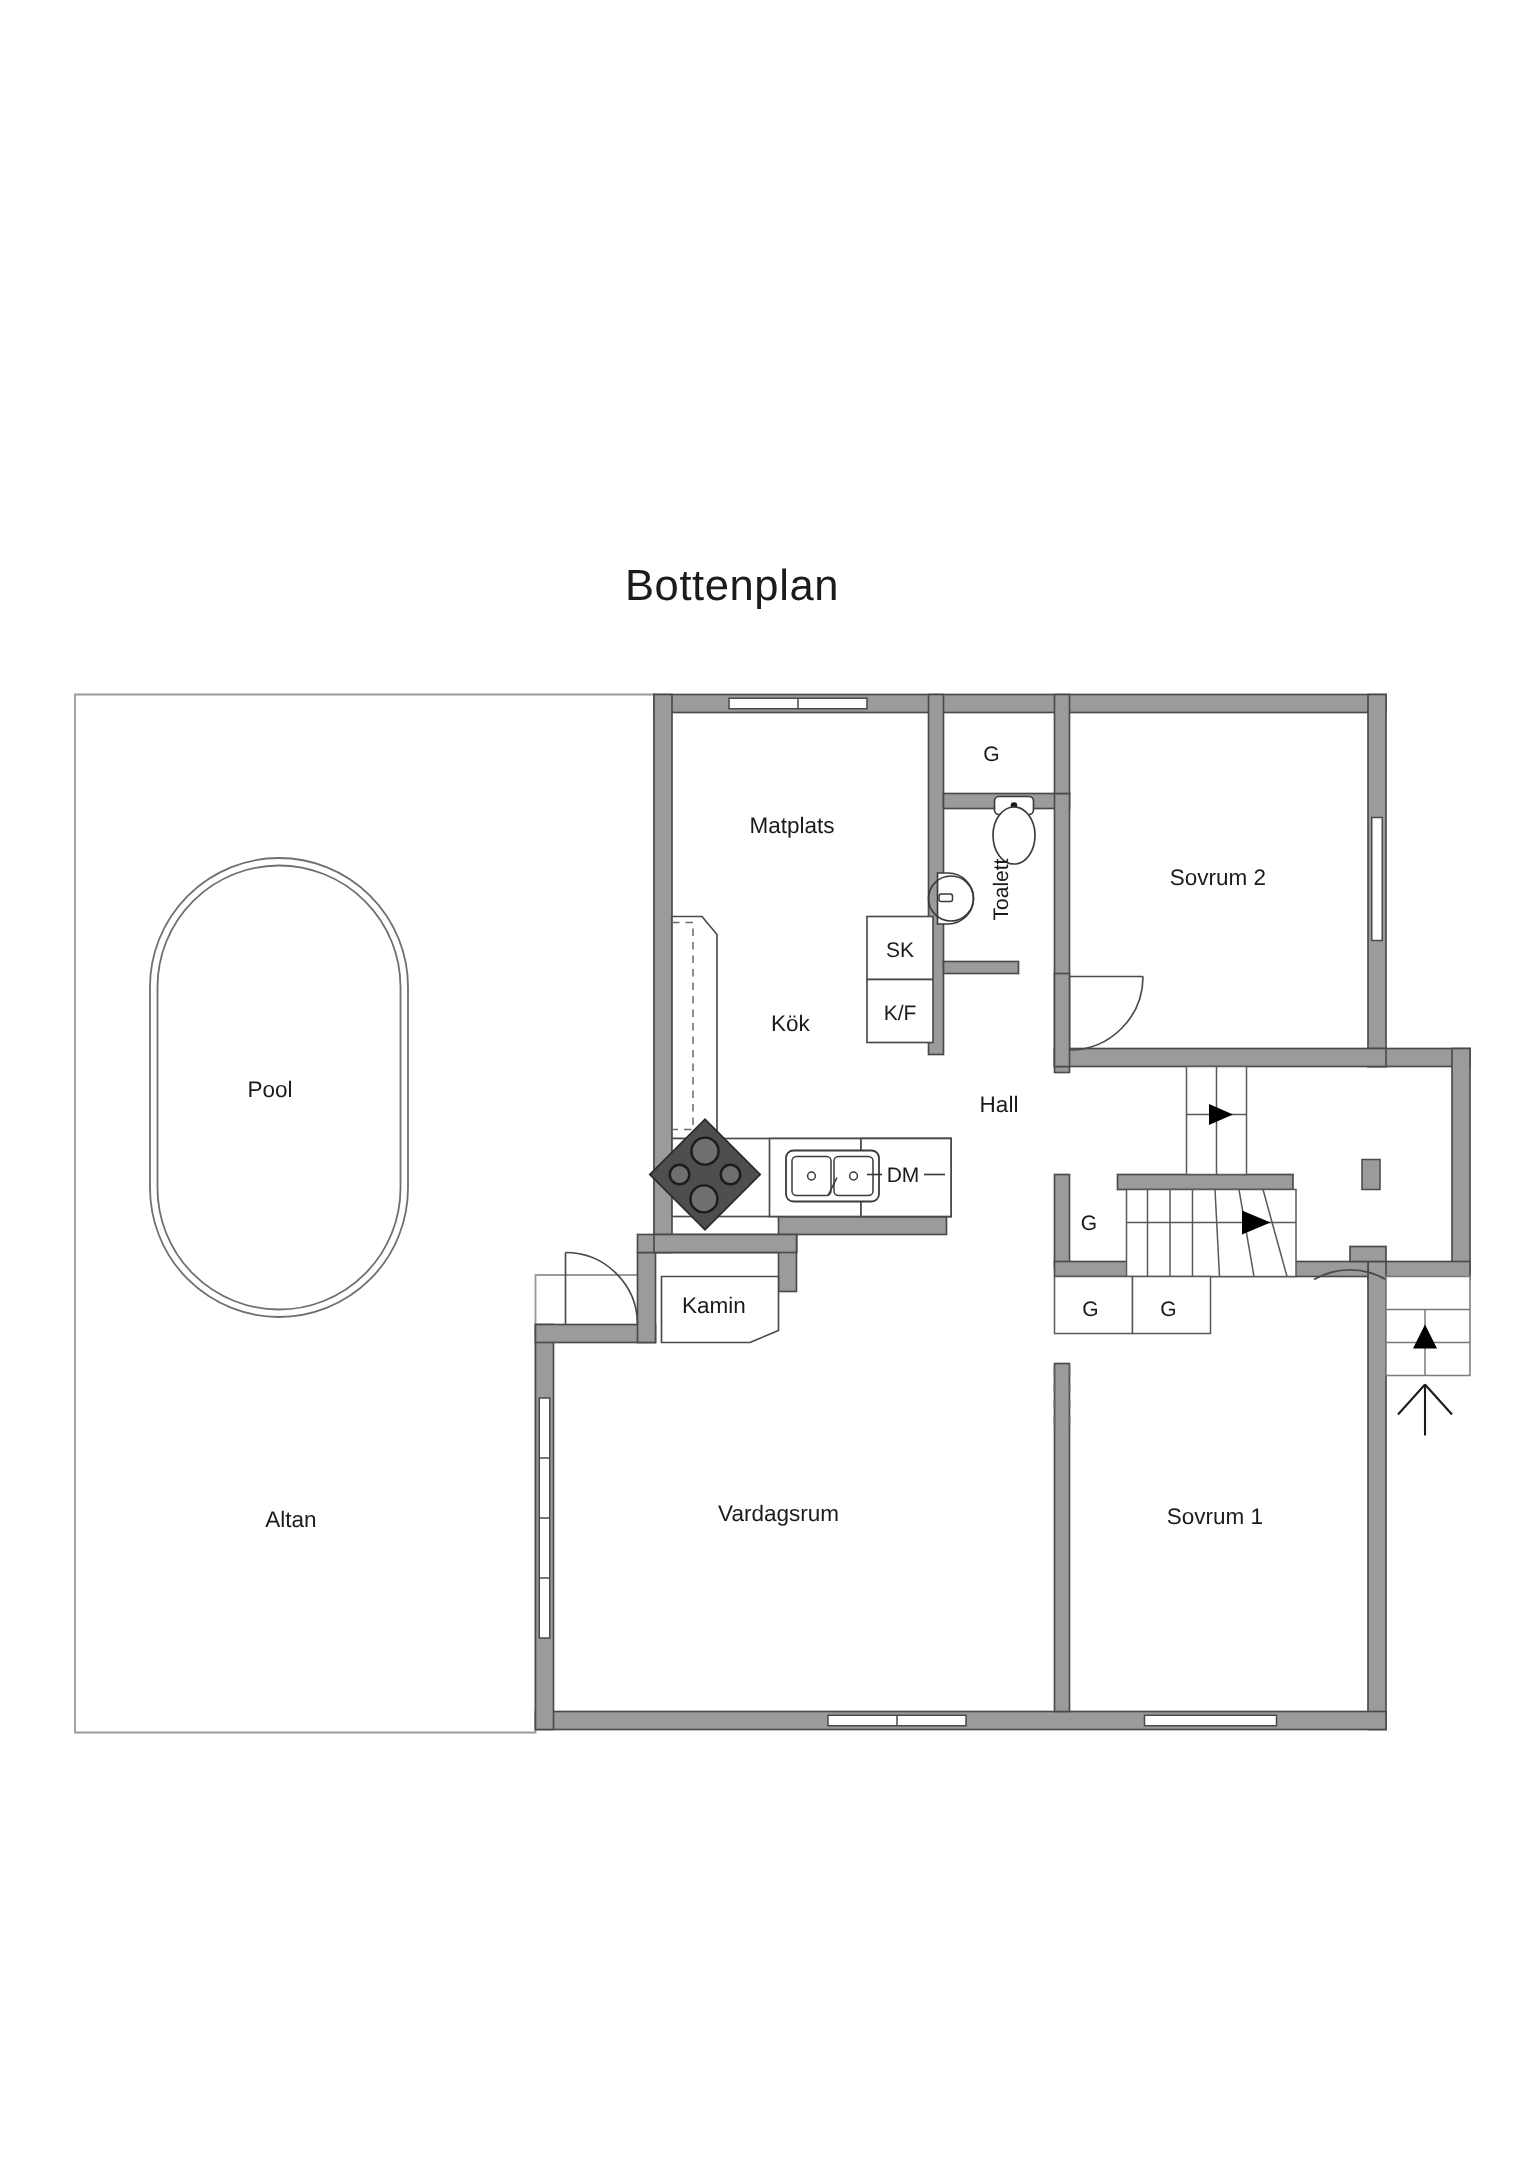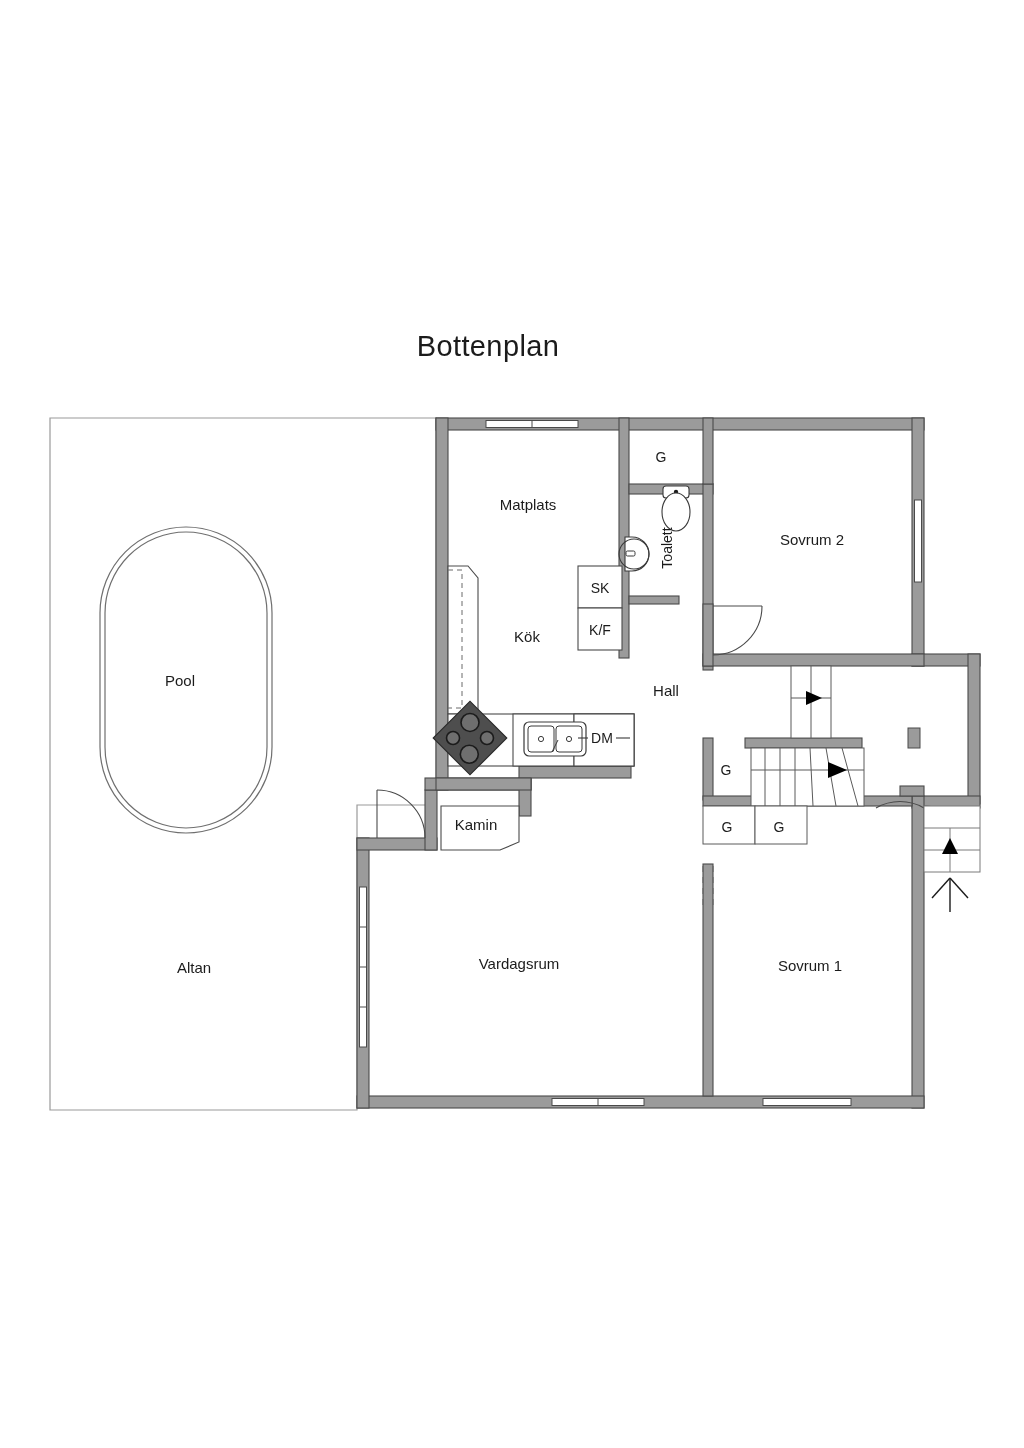--- a/index.html
+++ b/index.html
@@ -11,20 +11,21 @@
     width: 1024px;
     height: 1448px;
     font-family: "Liberation Sans", sans-serif;
     color: #1b1b1b;
     position: relative;
     overflow: hidden;
   }
   #page {
     position: absolute;
     inset: 0;
+    margin-top: 45px;
   }
   #plan-title {
     position: absolute;
     left: 0;
     top: 330px;
     width: 1024px;
     text-align: center;
     font-size: 29px;
     font-weight: 400;
     letter-spacing: 0.4px;

